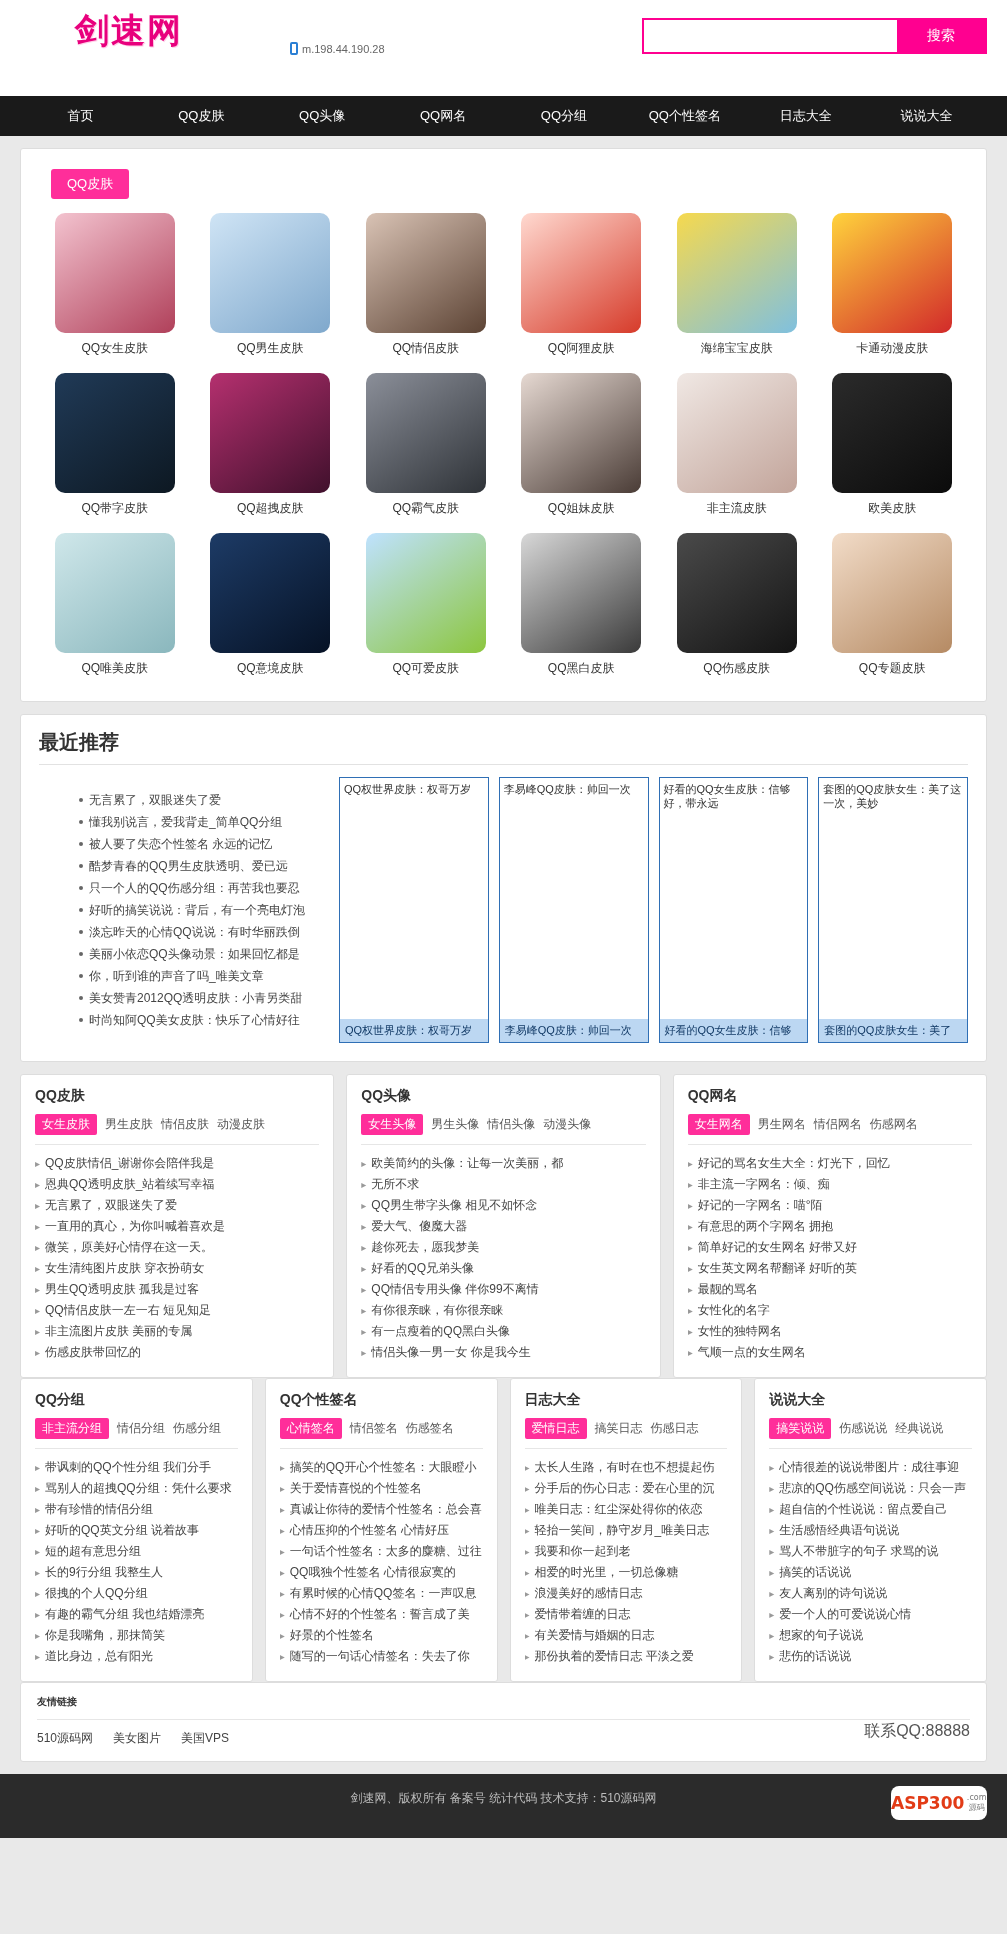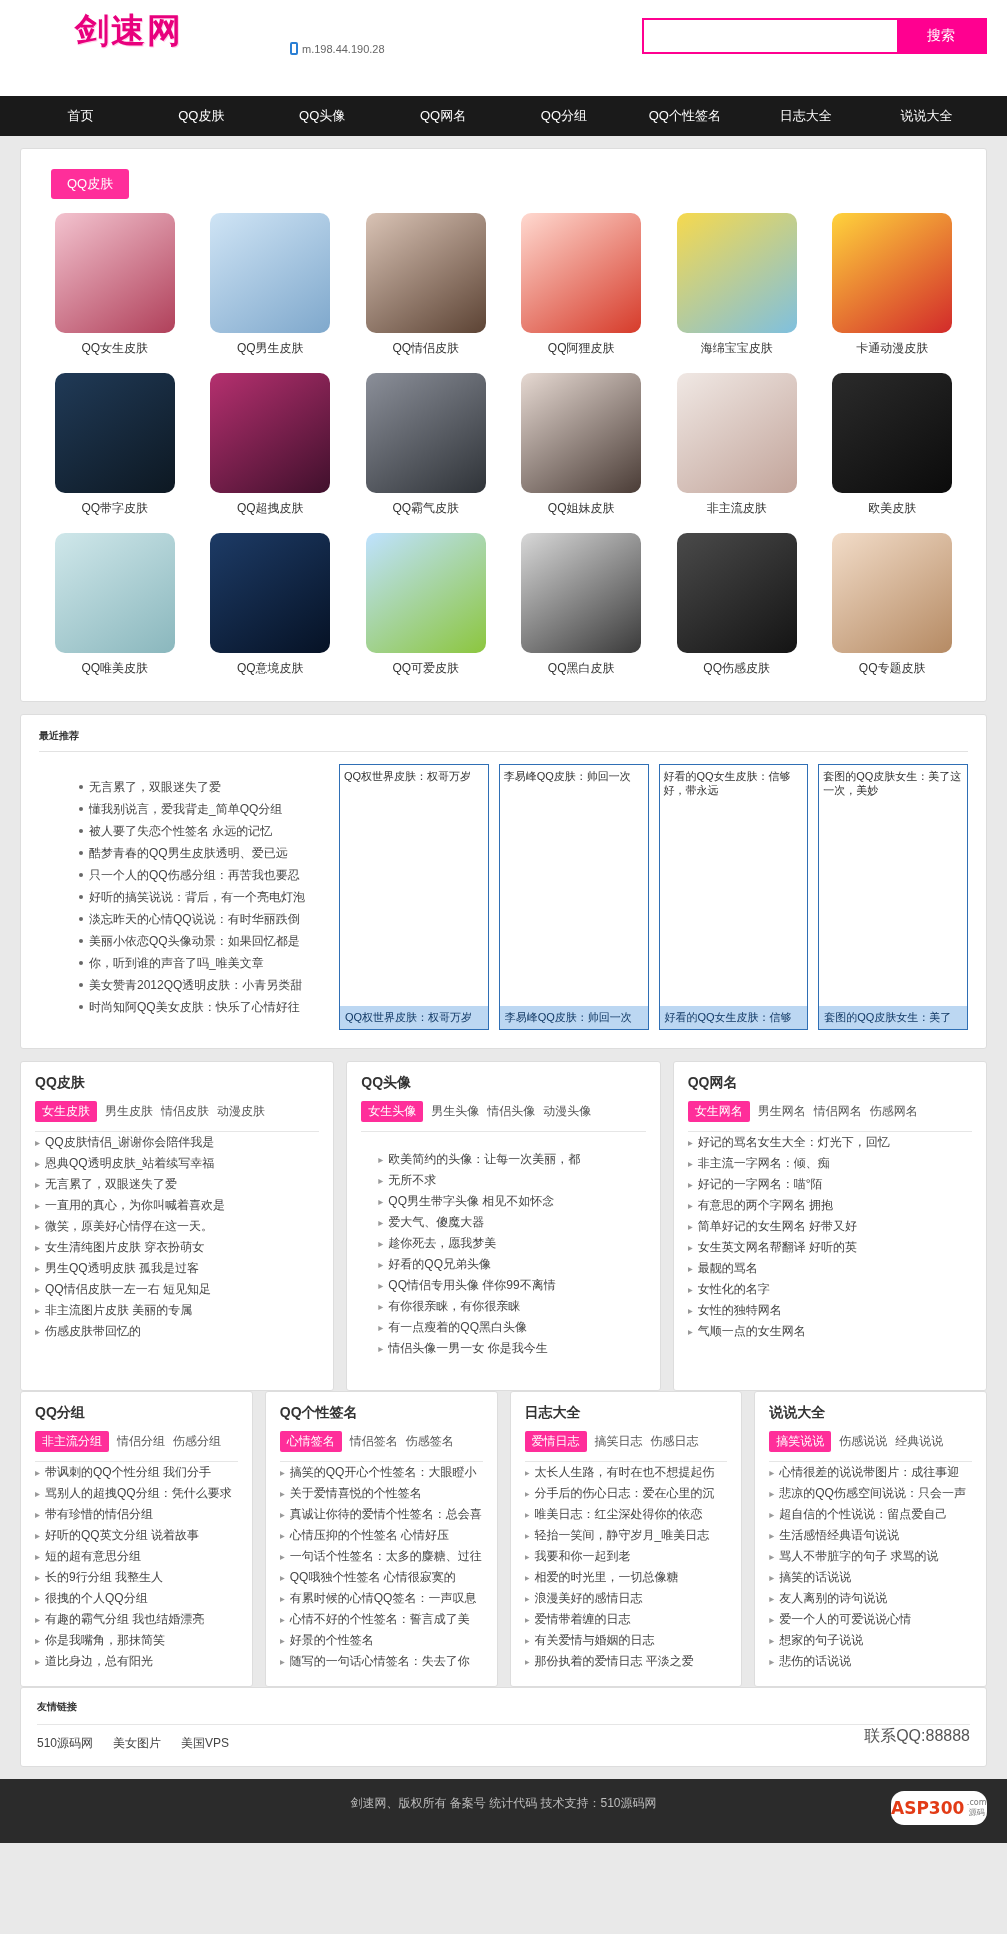--- a/index.html
+++ b/index.html
@@ -64,21 +64,21 @@
   .grid { display:flex; flex-wrap:wrap; }
   .cell { width:16.666%; text-align:center; margin-bottom:16px; }
   .thumb {
     width:120px; height:120px; margin:0 auto 7px; border-radius:10px;
     background:#ccc; overflow:hidden; position:relative;
   }
   .cell-label { font-size:12px; color:#333; cursor:pointer; }
 
   
   .rec-panel { padding:14px 18px 18px; }
-  .rec-title { font-size:10px; font-weight:bold; color:#333; padding-bottom:8px; border-bottom:1px solid #e2e2e2; }
+  .rec-title { font-size:20px; font-weight:bold; color:#333; padding-bottom:8px; border-bottom:1px solid #e2e2e2; }
   .rec-body { display:flex; margin-top:12px; }
   .rec-list { width:300px; padding-right:16px; }
   .rec-list li {
     list-style:none; font-size:12px; line-height:22px; color:#444; cursor:pointer;
     position:relative; padding-left:10px;
   }
   .rec-list li:before {
     content:""; position:absolute; left:0; top:9px; width:4px; height:4px;
     background:#666; border-radius:50%;
   }
@@ -92,21 +92,21 @@
     background:#bcd7f2; color:#123a66; font-size:11px; padding:4px 5px;
     white-space:nowrap; overflow:hidden; text-overflow:ellipsis;
   }
 
   
   .cols { display:flex; gap:12px; }
   .col-box { background:#fff; border:1px solid #ddd; border-radius:3px; padding:12px 14px 14px; }
   .cols-3 .col-box { width:calc((967px - 24px)/3); }
   .cols-4 .col-box { width:calc((967px - 36px)/4); }
   .box-title { font-size:14px; font-weight:bold; color:#333; margin-bottom:9px; }
-  .box-tabs { display:flex; gap:8px; align-items:center; padding-bottom:9px; border-bottom:1px solid #e6e6e6; flex-wrap:wrap;}
+  .box-tabs { display:flex; gap:8px; align-items:center; padding-bottom:9px; border-bottom:1px solid #e6e6e6; margin-bottom:8px; flex-wrap:wrap;}
   .box-tab { font-size:12px; color:#555; cursor:pointer; }
   .box-tab.active { background:#ff2e9a; color:#fff; padding:2px 7px; border-radius:2px; }
   .box-list li {
     list-style:none; font-size:12px; line-height:21px; color:#444; cursor:pointer;
     position:relative; padding-left:10px; white-space:nowrap; overflow:hidden; text-overflow:ellipsis;
   }
   .box-list li:before {
     content:"\25B8"; position:absolute; left:0; top:0; color:#999; font-size:10px;
   }
 
@@ -115,21 +115,21 @@
   .links-title { font-size:10px; font-weight:bold; padding-bottom:10px; border-bottom:1px solid #e6e6e6; }
   .links-qq { position:absolute; right:16px; top:38px; font-size:16px; color:#555; }
   .links-row { margin-top:10px; font-size:12px; }
   .links-row a { color:#444; text-decoration:none; margin-right:20px; cursor:pointer; }
 
   
   .footer { background:#2b2b2b; color:#bdbdbd; font-size:12px; padding:16px 0 22px; position:relative; height:64px;}
   .footer-inner { width:967px; margin:0 auto; text-align:center; position:relative; }
   .asp-logo {
     position:absolute; right:0; top:-4px; width:96px; height:34px;
-    background:#fff; border-radius:13px; display:flex; align-items:center; justify-content:center;
+    background:#fff; border-radius:8px; display:flex; align-items:center; justify-content:center;
     color:#e23b16; font-weight:bold; font-size:17px; font-family:"DejaVu Sans", sans-serif;
   }
   .asp-logo .sub { font-size:8px; color:#777; font-weight:normal; margin-left:2px; }
 </style>
 </head>
 <body>
 
 <div class="page">
 
   <div class="header">
@@ -298,21 +298,21 @@
           </ul>
         </div>
         <div class="col-box">
           <div class="box-title">QQ头像</div>
           <div class="box-tabs">
             <span class="box-tab active">女生头像</span>
             <span class="box-tab">男生头像</span>
             <span class="box-tab">情侣头像</span>
             <span class="box-tab">动漫头像</span>
           </div>
-          <ul class="box-list" style="margin: 17px; padding: 0px;">
+          <ul class="box-list" style="margin: 0px; padding: 0px;">
             <li>欧美简约的头像：让每一次美丽，都</li>
             <li>无所不求</li>
             <li>QQ男生带字头像 相见不如怀念</li>
             <li>爱大气、傻魔大器</li>
             <li>趁你死去，愿我梦美</li>
             <li>好看的QQ兄弟头像</li>
             <li>QQ情侣专用头像 伴你99不离情</li>
             <li>有你很亲睐，有你很亲睐</li>
             <li>有一点瘦着的QQ黑白头像</li>
             <li>情侣头像一男一女 你是我今生</li>

